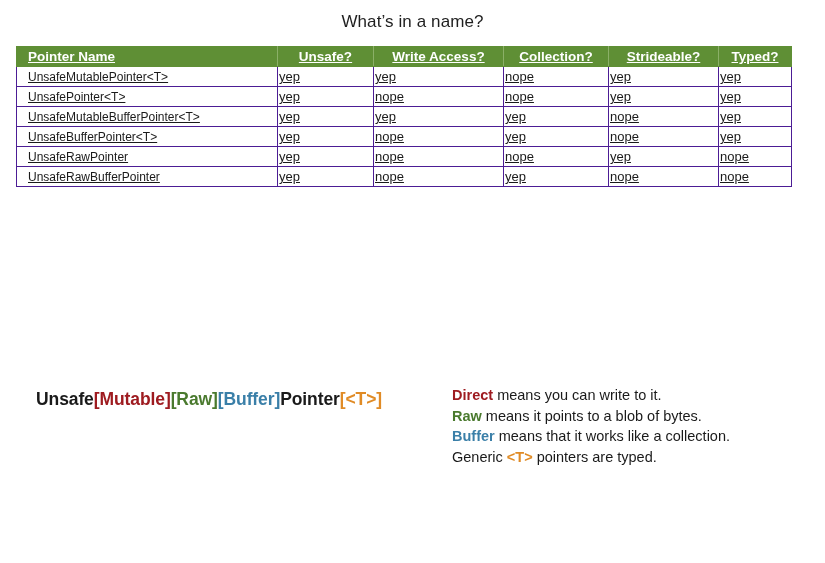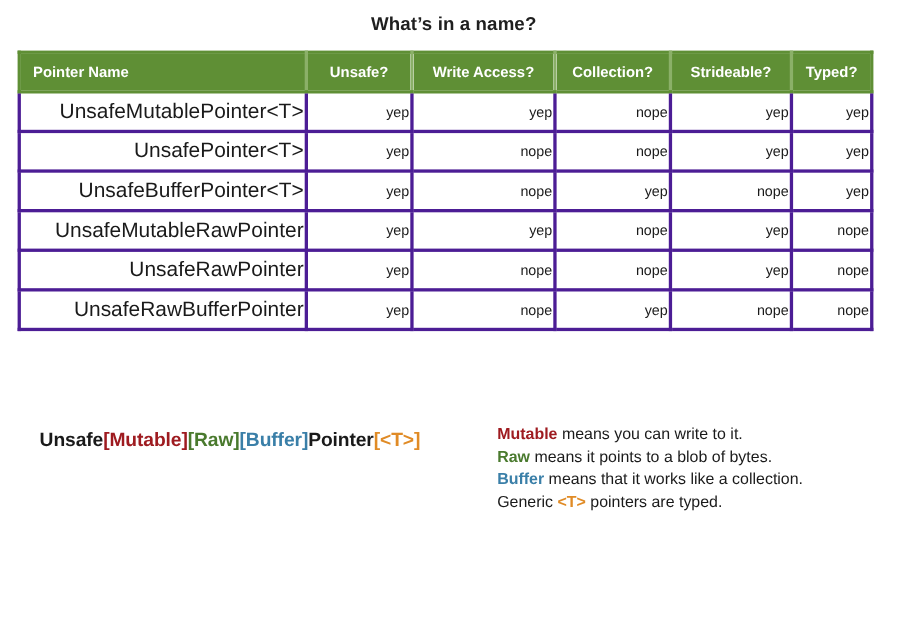--- a/index.html
+++ b/index.html
@@ -13,73 +13,74 @@
     font-family: "Liberation Sans", sans-serif;
     color: #1a1a1a;
     overflow: hidden;
     position: relative;
   }
 
   
   .slide-title {
     text-align: center;
     font-size: 17px;
-    font-weight: 700;
+    font-weight: 400;
     color: #1f1f1f;
     padding-top: 12px;
     letter-spacing: 0.1px;
   }
 
   
   .table-wrap {
     position: absolute;
     left: 16px;
     top: 46px;
     width: 775px;
   }
   table.ptr-table {
     border-collapse: collapse;
     width: 775px;
     table-layout: fixed;
   }
   table.ptr-table th,
   table.ptr-table td {
-    border: 3px solid #4c1d95;
+    border: 1px solid #4c1d95;
     font-size: 13px;
-    height: 36px;
+    height: 20px;
     box-sizing: border-box;
     overflow: hidden;
     white-space: nowrap;
+    text-decoration: underline;
   }
   table.ptr-table thead th {
     background: #5f8f35;
     color: #ffffff;
     font-weight: bold;
     font-size: 13.5px;
     border-color: #5f8f35;
     border-right-color: #8bb068;
     text-align: center;
     padding: 0 6px;
   }
   table.ptr-table thead th.name-col {
     text-align: left;
     padding-left: 11px;
   }
   table.ptr-table thead th:last-child {
     border-right-color: #5f8f35;
   }
   table.ptr-table tbody td {
     color: #1a1a1a;
-    text-align: right;
+    text-align: left;
     background: #ffffff;
   }
   table.ptr-table tbody td.name-cell {
-    text-align: right;
+    text-align: left;
     padding-left: 11px;
-    font-size: 19px;
+    font-size: 12px;
   }
 
   
   col.c-name   { width: 261px; }
   col.c-unsafe { width: 96px; }
   col.c-write  { width: 130px; }
   col.c-coll   { width: 105px; }
   col.c-stride { width: 110px; }
   col.c-typed  { width: 73px; }
 
@@ -158,34 +159,34 @@
         </tr>
         <tr>
           <td class="name-cell">UnsafePointer&lt;T&gt;</td>
           <td>yep</td>
           <td>nope</td>
           <td>nope</td>
           <td>yep</td>
           <td>yep</td>
         </tr>
         <tr>
+          <td class="name-cell">UnsafeMutableBufferPointer&lt;T&gt;</td>
+          <td>yep</td>
+          <td>yep</td>
+          <td>yep</td>
+          <td>nope</td>
+          <td>yep</td>
+        </tr>
+        <tr>
           <td class="name-cell">UnsafeBufferPointer&lt;T&gt;</td>
           <td>yep</td>
           <td>nope</td>
           <td>yep</td>
           <td>nope</td>
           <td>yep</td>
-        </tr>
-        <tr>
-          <td class="name-cell">UnsafeMutableRawPointer</td>
-          <td>yep</td>
-          <td>yep</td>
-          <td>nope</td>
-          <td>yep</td>
-          <td>nope</td>
         </tr>
         <tr>
           <td class="name-cell">UnsafeRawPointer</td>
           <td>yep</td>
           <td>nope</td>
           <td>nope</td>
           <td>yep</td>
           <td>nope</td>
         </tr>
         <tr>
@@ -200,19 +201,19 @@
   </table>
 </div>
 
 <div class="bottom">
 
   <div class="formula">
     <span class="k-plain">Unsafe</span><span class="k-mutable">[Mutable]</span><span class="k-raw">[Raw]</span><span class="k-buffer">[Buffer]</span><span class="k-plain">Pointer</span><span class="k-typed">[&lt;T&gt;]</span>
   </div>
 
   <div class="legend">
-    <span class="line"><span class="k-mutable">Mutable</span><span> means you can write to it.</span></span>
+    <span class="line"><span class="k-mutable">Direct</span><span> means you can write to it.</span></span>
     <span class="line"><span class="k-raw">Raw</span><span> means it points to a blob of bytes.</span></span>
     <span class="line"><span class="k-buffer">Buffer</span><span> means that it works like a collection.</span></span>
     <span class="line"><span>Generic </span><span class="k-typed">&lt;T&gt;</span><span> pointers are typed.</span></span>
   </div>
 
 </div>
 
 </body></html>

